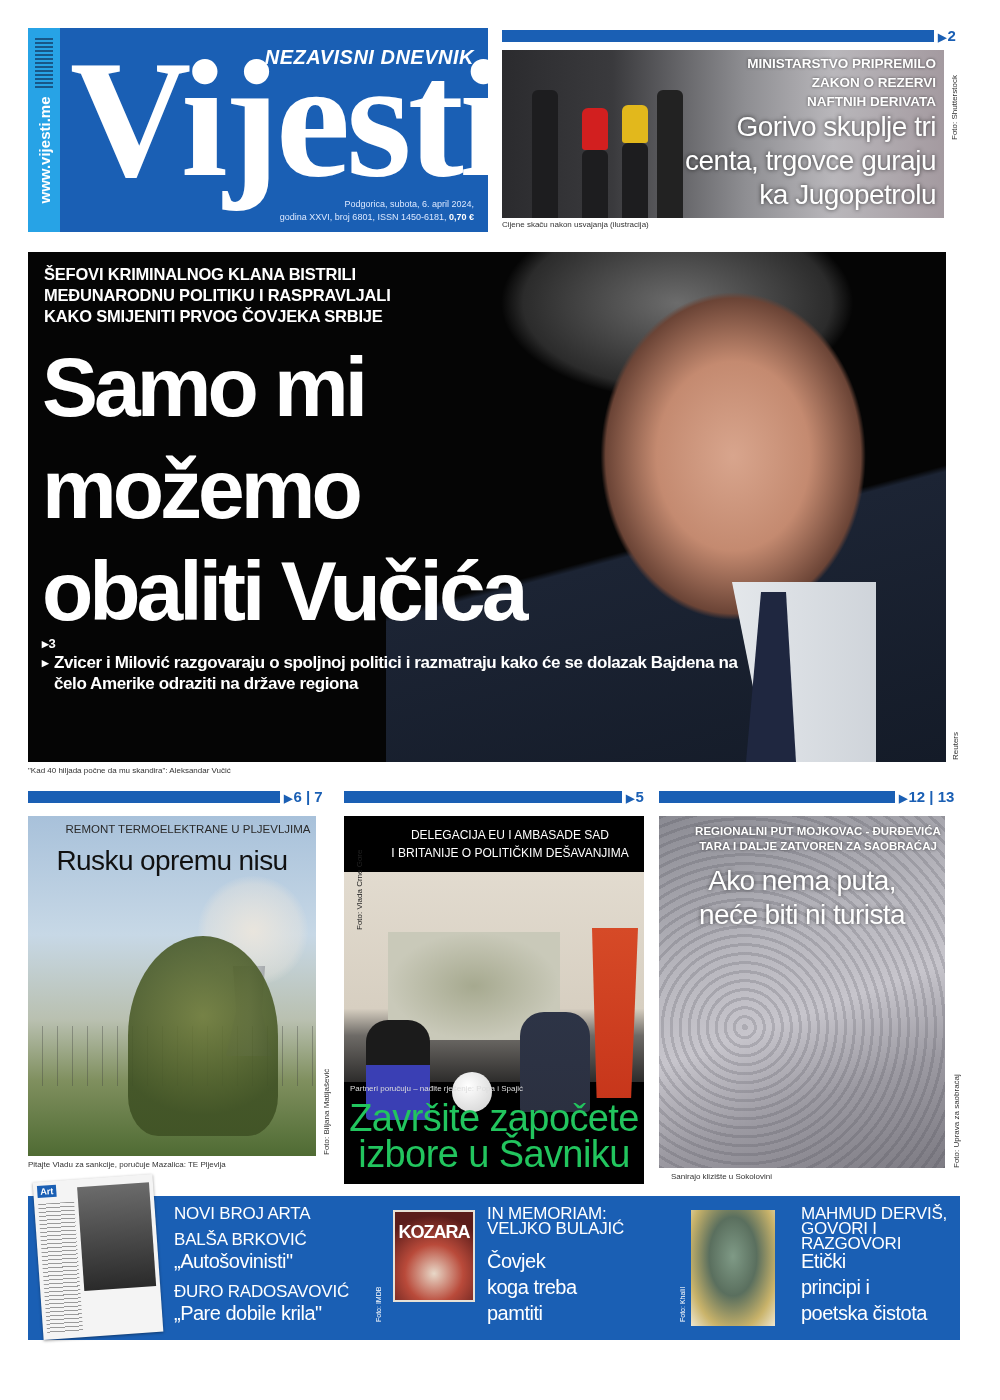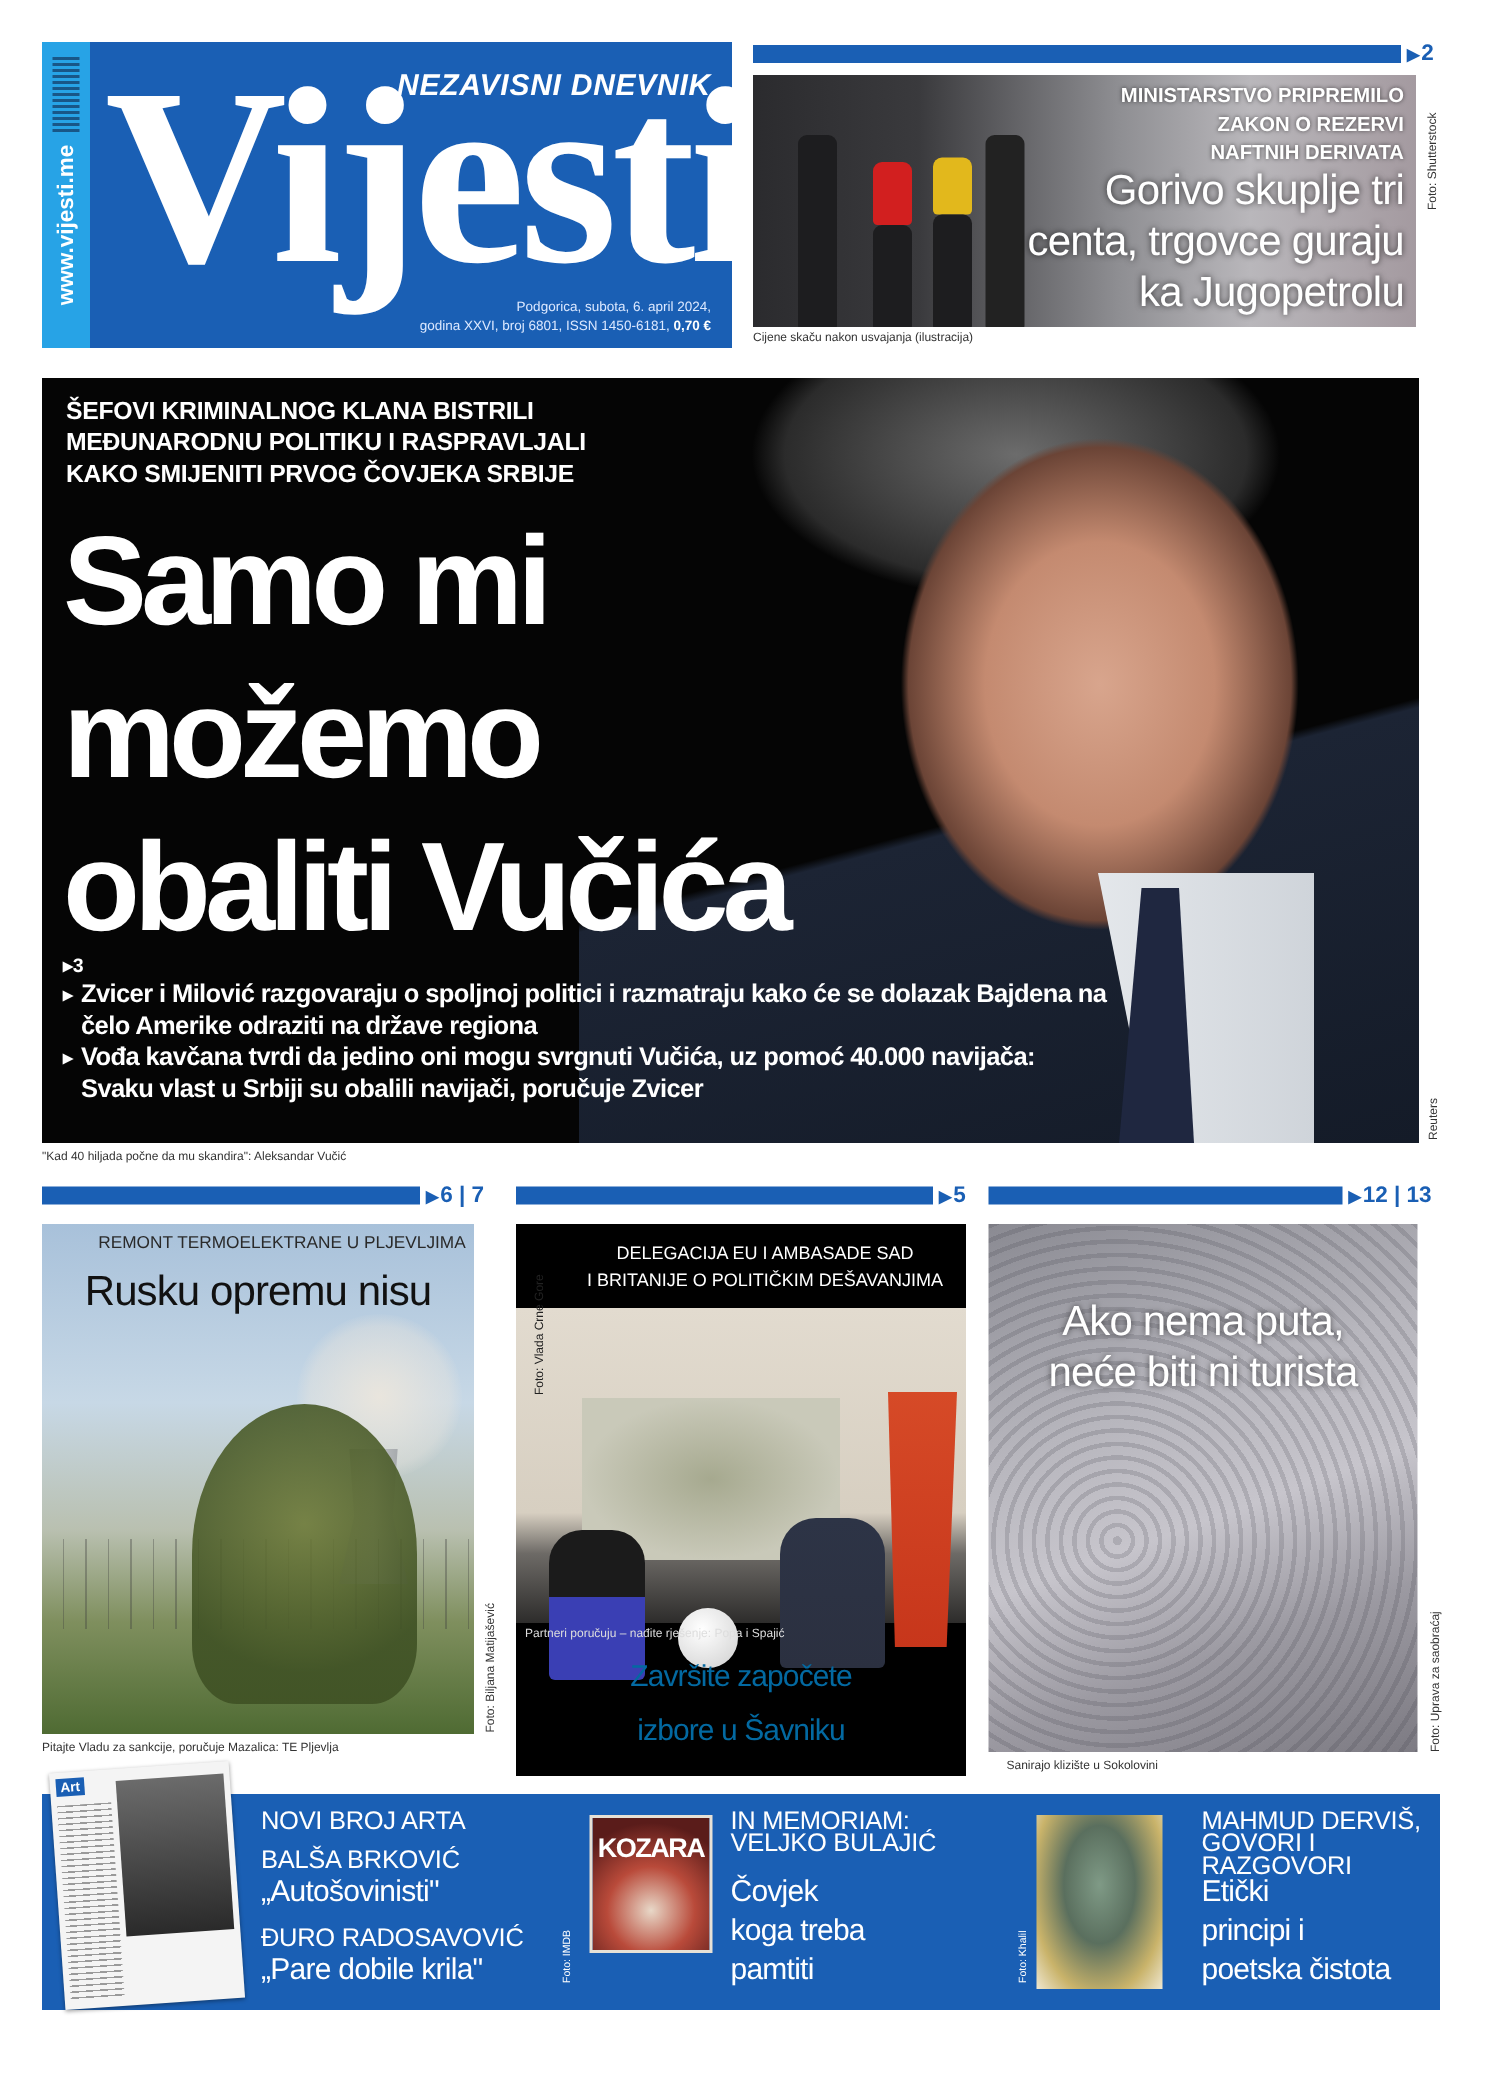--- a/index.html
+++ b/index.html
@@ -65,21 +65,21 @@
 
   #card2 { left: 344px; top: 816px; width: 300px; height: 368px; background: #000; }
   #card2 .kicker { top: 10px; color: #fff; font-weight: 400; font-size: 12px; line-height: 18px; }
   #card2 .photo { position: absolute; left: 0; top: 56px; width: 300px; height: 210px; background: linear-gradient(180deg,#e2dbcf 0%,#d7cfc1 65%,#6d6a66 78%,#2d2c2b 100%); }
   #card2 .painting { position: absolute; left: 44px; top: 60px; width: 172px; height: 108px; background: radial-gradient(ellipse at center,#a6a98f,#c9c9b9 70%); }
   #card2 .flag { position: absolute; left: 248px; top: 56px; width: 46px; height: 170px; background: linear-gradient(180deg,#d64a27,#c7361b); clip-path: polygon(0 0,100% 0,85% 100%,10% 100%); }
   #card2 .woman { position: absolute; left: 22px; top: 148px; width: 64px; height: 100px; background: linear-gradient(180deg,#1b1b1b 0 45%,#3a3fb4 45% 100%); border-radius: 22px 22px 4px 4px; }
   #card2 .man { position: absolute; left: 176px; top: 140px; width: 70px; height: 100px; background: linear-gradient(180deg,#2d3446,#2b3040); border-radius: 24px 24px 4px 4px; }
   #card2 .globe { position: absolute; left: 108px; top: 200px; width: 40px; height: 40px; border-radius: 50%; background: radial-gradient(circle at 40% 35%,#ffffff,#cfcfcf); }
   #card2 .subcap { position: absolute; left: 6px; top: 268px; color: #ddd; font-size: 8px; }
-  #card2 .headline { top: 284px; color: #0369a1; font-size: 20px; line-height: 36px; }
+  #card2 .headline { top: 284px; color: #22c55e; font-size: 38px; line-height: 36px; }
   #card2-credit { left: 355px; top: 930px; font-size: 8px; color: #222; transform: rotate(-90deg); transform-origin: left top; white-space: nowrap; }
 
   #card3 { left: 659px; top: 816px; width: 286px; height: 352px; background: linear-gradient(160deg,#8a8a92 0%,#b7b6bd 35%,#c7c5cc 55%,#9c9aa2 75%,#7d7b83 100%); }
   #card3::after { content: ""; position: absolute; inset: 0; background: repeating-radial-gradient(circle at 30% 60%, rgba(60,60,70,.18) 0 3px, transparent 3px 9px); }
   #card3 .kicker { top: 8px; color: #fff; z-index: 2; text-shadow: 0 0 3px rgba(0,0,0,.6); }
   #card3 .headline { top: 48px; color: #fff; z-index: 2; text-shadow: 0 0 4px rgba(0,0,0,.6); }
   #card3-caption { left: 659px; top: 1172px; font-size: 8px; color: #333; padding-left: 12px; }
   #card3-credit { left: 952px; top: 1168px; font-size: 8px; color: #333; transform: rotate(-90deg); transform-origin: left top; white-space: nowrap; }
 
   
@@ -153,21 +153,20 @@
     <div>KAKO SMIJENITI PRVOG ČOVJEKA SRBIJE</div>
   </div>
   <div class="headline">
     <div>Samo mi</div>
     <div>možemo</div>
     <div>obaliti Vučića</div>
   </div>
   <div class="pageref"><span>▸</span><span>3</span></div>
   <ul class="bullets">
     <li>Zvicer i Milović razgovaraju o spoljnoj politici i razmatraju kako će se dolazak Bajdena na čelo Amerike odraziti na države regiona</li>
-    <li>Vođa kavčana tvrdi da jedino oni mogu svrgnuti Vučića, uz pomoć 40.000 navijača: Svaku vlast u Srbiji su obalili navijači, poručuje Zvicer</li>
   </ul>
 </div>
 <div id="main-caption" class="abs">"Kad 40 hiljada počne da mu skandira": Aleksandar Vučić</div>
 <div id="main-credit" class="abs">Reuters</div>
 
 <div class="secbar" style="left:28px;top:791px;width:252px;"></div>
 <div class="secref" style="left:284px;top:790px;"><span class="tri">▶</span><span>6 | 7</span></div>
 <div class="secbar" style="left:344px;top:791px;width:278px;"></div>
 <div class="secref" style="left:626px;top:790px;"><span class="tri">▶</span><span>5</span></div>
 <div class="secbar" style="left:659px;top:791px;width:236px;"></div>
@@ -200,20 +199,24 @@
   </div>
   <div class="subcap">Partneri poručuju – nađite rješenje: Popa i Spajić</div>
   <div class="headline">
     <div>Završite započete</div>
     <div>izbore u Šavniku</div>
   </div>
 </div>
 <div id="card2-credit" class="abs">Foto: Vlada Crne Gore</div>
 
 <div id="card3" class="card">
+  <div class="kicker">
+    <div>REGIONALNI PUT MOJKOVAC - ĐURĐEVIĆA</div>
+    <div>TARA I DALJE ZATVOREN ZA SAOBRAĆAJ</div>
+  </div>
   <div class="headline">
     <div>Ako nema puta,</div>
     <div>neće biti ni turista</div>
   </div>
 </div>
 <div id="card3-caption" class="abs">Sanirajo klizište u Sokolovini</div>
 <div id="card3-credit" class="abs">Foto: Uprava za saobraćaj</div>
 
 <div id="promos" class="abs">
   <div id="promo1" class="promo">

